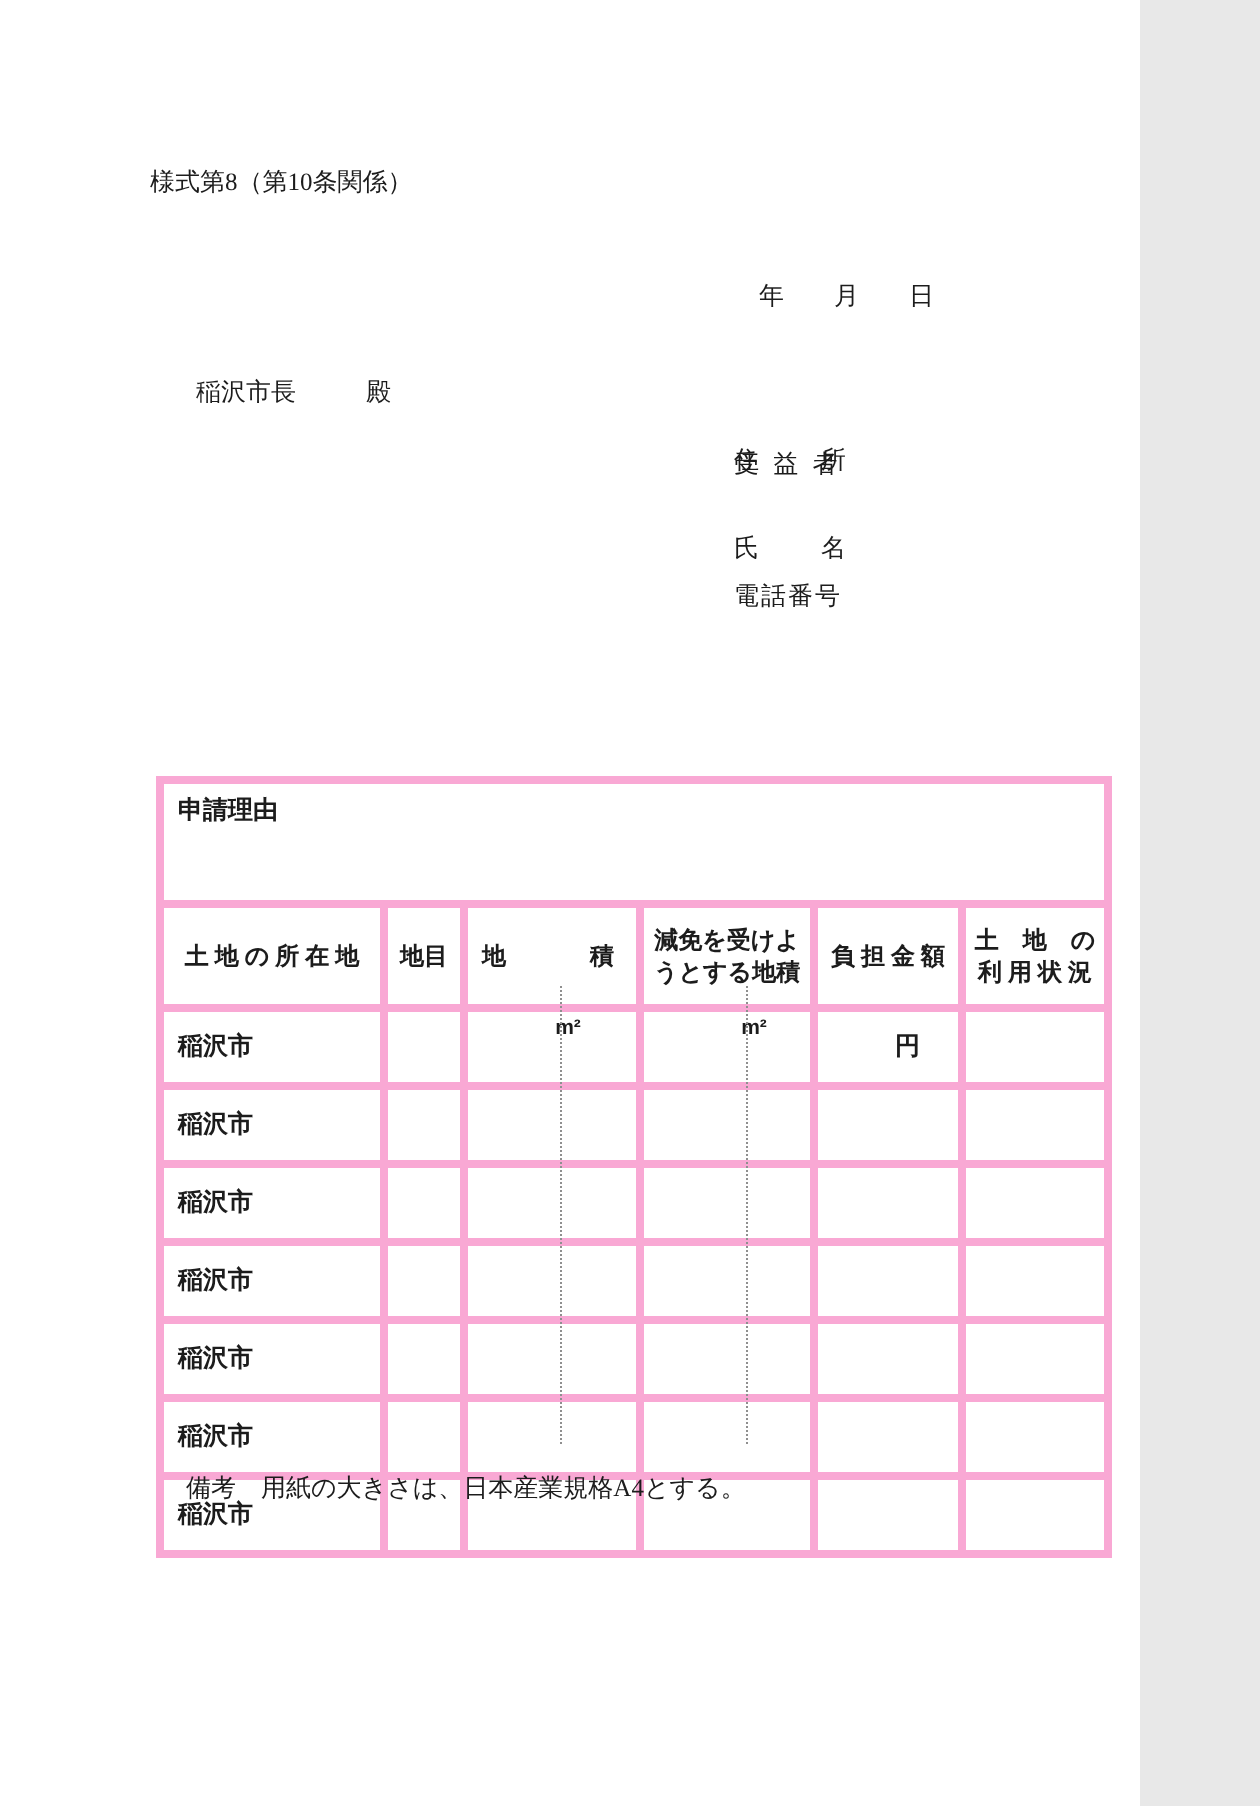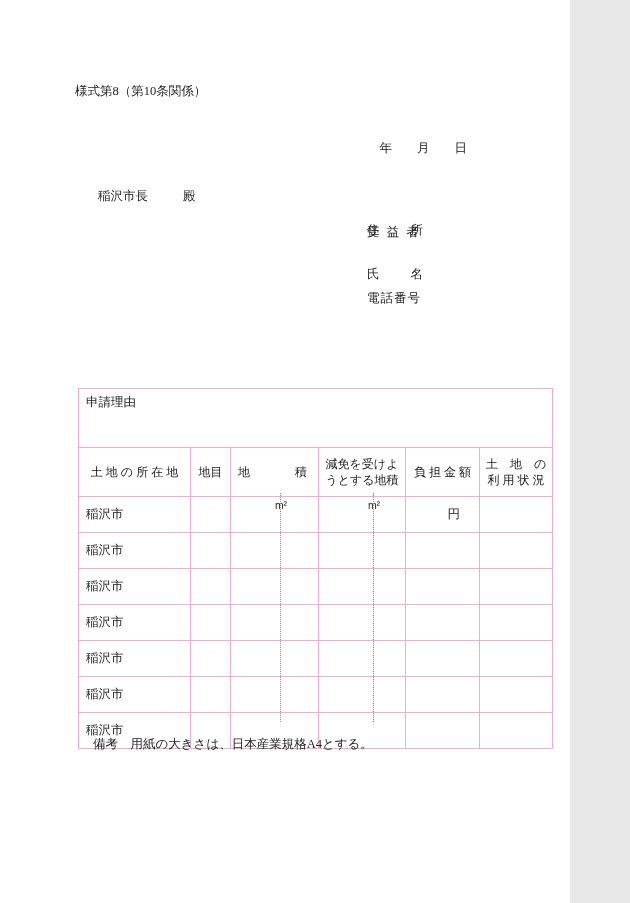--- a/index.html
+++ b/index.html
@@ -38,22 +38,22 @@
   .body-line { line-height: 25px; white-space: nowrap; }
   .body-line.indent { padding-left: 29px; }
 
   .table-wrap { position: absolute; left: 78px; top: 388px; width: 475px; }
   table.form-table {
     border-collapse: collapse;
     table-layout: fixed;
     width: 474px;
   }
   .form-table td, .form-table th {
-    border: 1px solid #f9a8d4;
-    font-weight: normal;
+    border: 4px solid #f9a8d4;
+    font-weight: bold;
     font-size: 12px;
     padding: 0;
     overflow: hidden;
   }
   tr.reason-row td {
     height: 48px;
     vertical-align: top;
     text-align: left;
     padding: 5px 7px;
     font-size: 12.5px;

